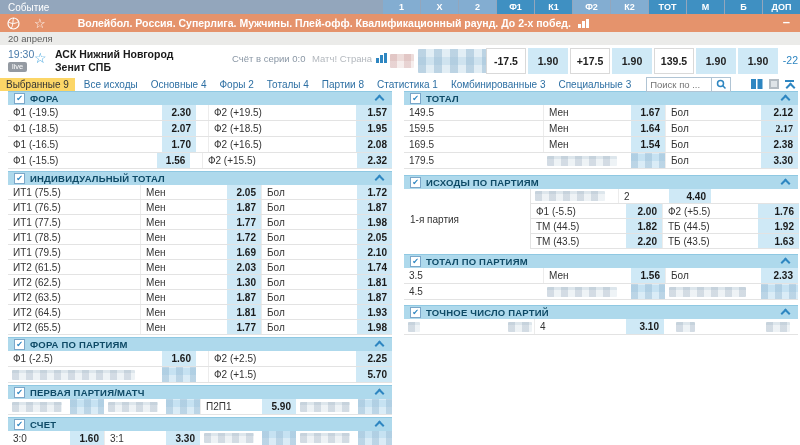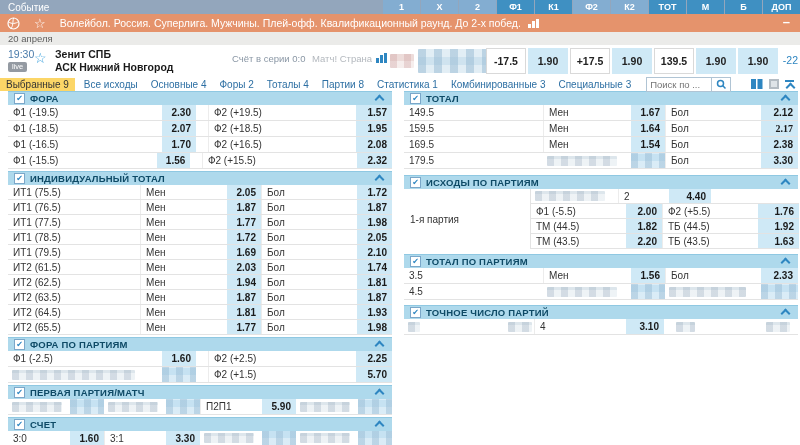--- a/index.html
+++ b/index.html
@@ -9,21 +9,21 @@
   .topbar{height:14px;background:#93a6bc;position:relative;display:flex;align-items:center}
   .topbar .evt{color:#fff;font-size:10px;padding-left:8px}
   .topcols{position:absolute;right:0;top:0;height:14px;display:flex}
   .topcol{width:37px;margin-left:1px;background:#83add1;color:#fff;font-size:9px;font-weight:bold;
           display:flex;align-items:center;justify-content:center;cursor:pointer}
   .topcol.dark{background:#3f90c2}
   
   .leaguebar{height:18px;background:#e5936c;display:flex;align-items:center;color:#fff;position:relative}
   .leaguebar .vb{margin-left:7px}
   .leaguebar .star{color:#fff;font-size:13px;margin-left:14px;line-height:1}
-  .leaguebar .txt{font-size:10.5px;font-weight:normal;margin-left:14px;white-space:nowrap}
+  .leaguebar .txt{font-size:10.5px;font-weight:bold;margin-left:32px;white-space:nowrap}
   .bars{display:inline-flex;align-items:flex-end;margin-left:7px}
   .bars i{display:block;width:3px;margin-right:1px;background:#fff}
   .bars.blue i{background:#2e86c1}
   .leaguebar .minus{position:absolute;right:10px;top:0;font-size:13px;font-weight:bold}
   
   .datebar{height:13px;background:#ebebe9;color:#5f5f5f;font-size:9.5px;display:flex;align-items:center;padding-left:8px}
   
   .matchrow{height:32px;position:relative;background:#fff}
   .mtime{position:absolute;left:8px;top:3px;color:#4a7cab;font-size:10.5px}
   .livebadge{position:absolute;left:8px;top:17px;background:#949aa2;color:#fff;font-size:7.5px;
@@ -128,22 +128,22 @@
 
 <div class="datebar">
   <span>20 апреля</span>
 </div>
 
 <div class="matchrow">
   <span class="mtime">19:30</span>
   <span class="livebadge">live</span>
   <span class="mstar">☆</span>
   <div class="teams">
+    <div>АСК Нижний Новгород</div>
     <div>Зенит СПБ</div>
-    <div>АСК Нижний Новгород</div>
   </div>
   <span class="series">Счёт в серии 0:0</span>
   <span class="channel">Матч! Страна</span>
   <span class="bars blue mbars">
       <i style="height:5px"></i>
       <i style="height:8px"></i>
       <i style="height:10px"></i>
     </span>
   <div class="mcensor">
     <div class="pix pink" style="width:24px;height:14px;margin-left:0"></div>
@@ -284,21 +284,21 @@
         <div class="mrow" style="height: 14px;">
           <div class="cell lbl" style="width: 132px;">ИТ2 (61.5)</div>
           <div class="cell lbl" style="width: 87px;">Мен</div>
           <div class="cell odd" style="width: 34px;">2.03</div>
           <div class="cell lbl" style="width: 96px;">Бол</div>
           <div class="cell odd" style="width: 35px;">1.74</div>
         </div>
         <div class="mrow" style="height: 14px;">
           <div class="cell lbl" style="width: 132px;">ИТ2 (62.5)</div>
           <div class="cell lbl" style="width: 87px;">Мен</div>
-          <div class="cell odd" style="width: 34px;">1.94</div>
+          <div class="cell odd" style="width: 34px;">1.30</div>
           <div class="cell lbl" style="width: 96px;">Бол</div>
           <div class="cell odd" style="width: 35px;">1.81</div>
         </div>
         <div class="mrow" style="height: 14px;">
           <div class="cell lbl" style="width: 132px;">ИТ2 (63.5)</div>
           <div class="cell lbl" style="width: 87px;">Мен</div>
           <div class="cell odd" style="width: 34px;">1.87</div>
           <div class="cell lbl" style="width: 96px;">Бол</div>
           <div class="cell odd" style="width: 35px;">1.87</div>
         </div>

